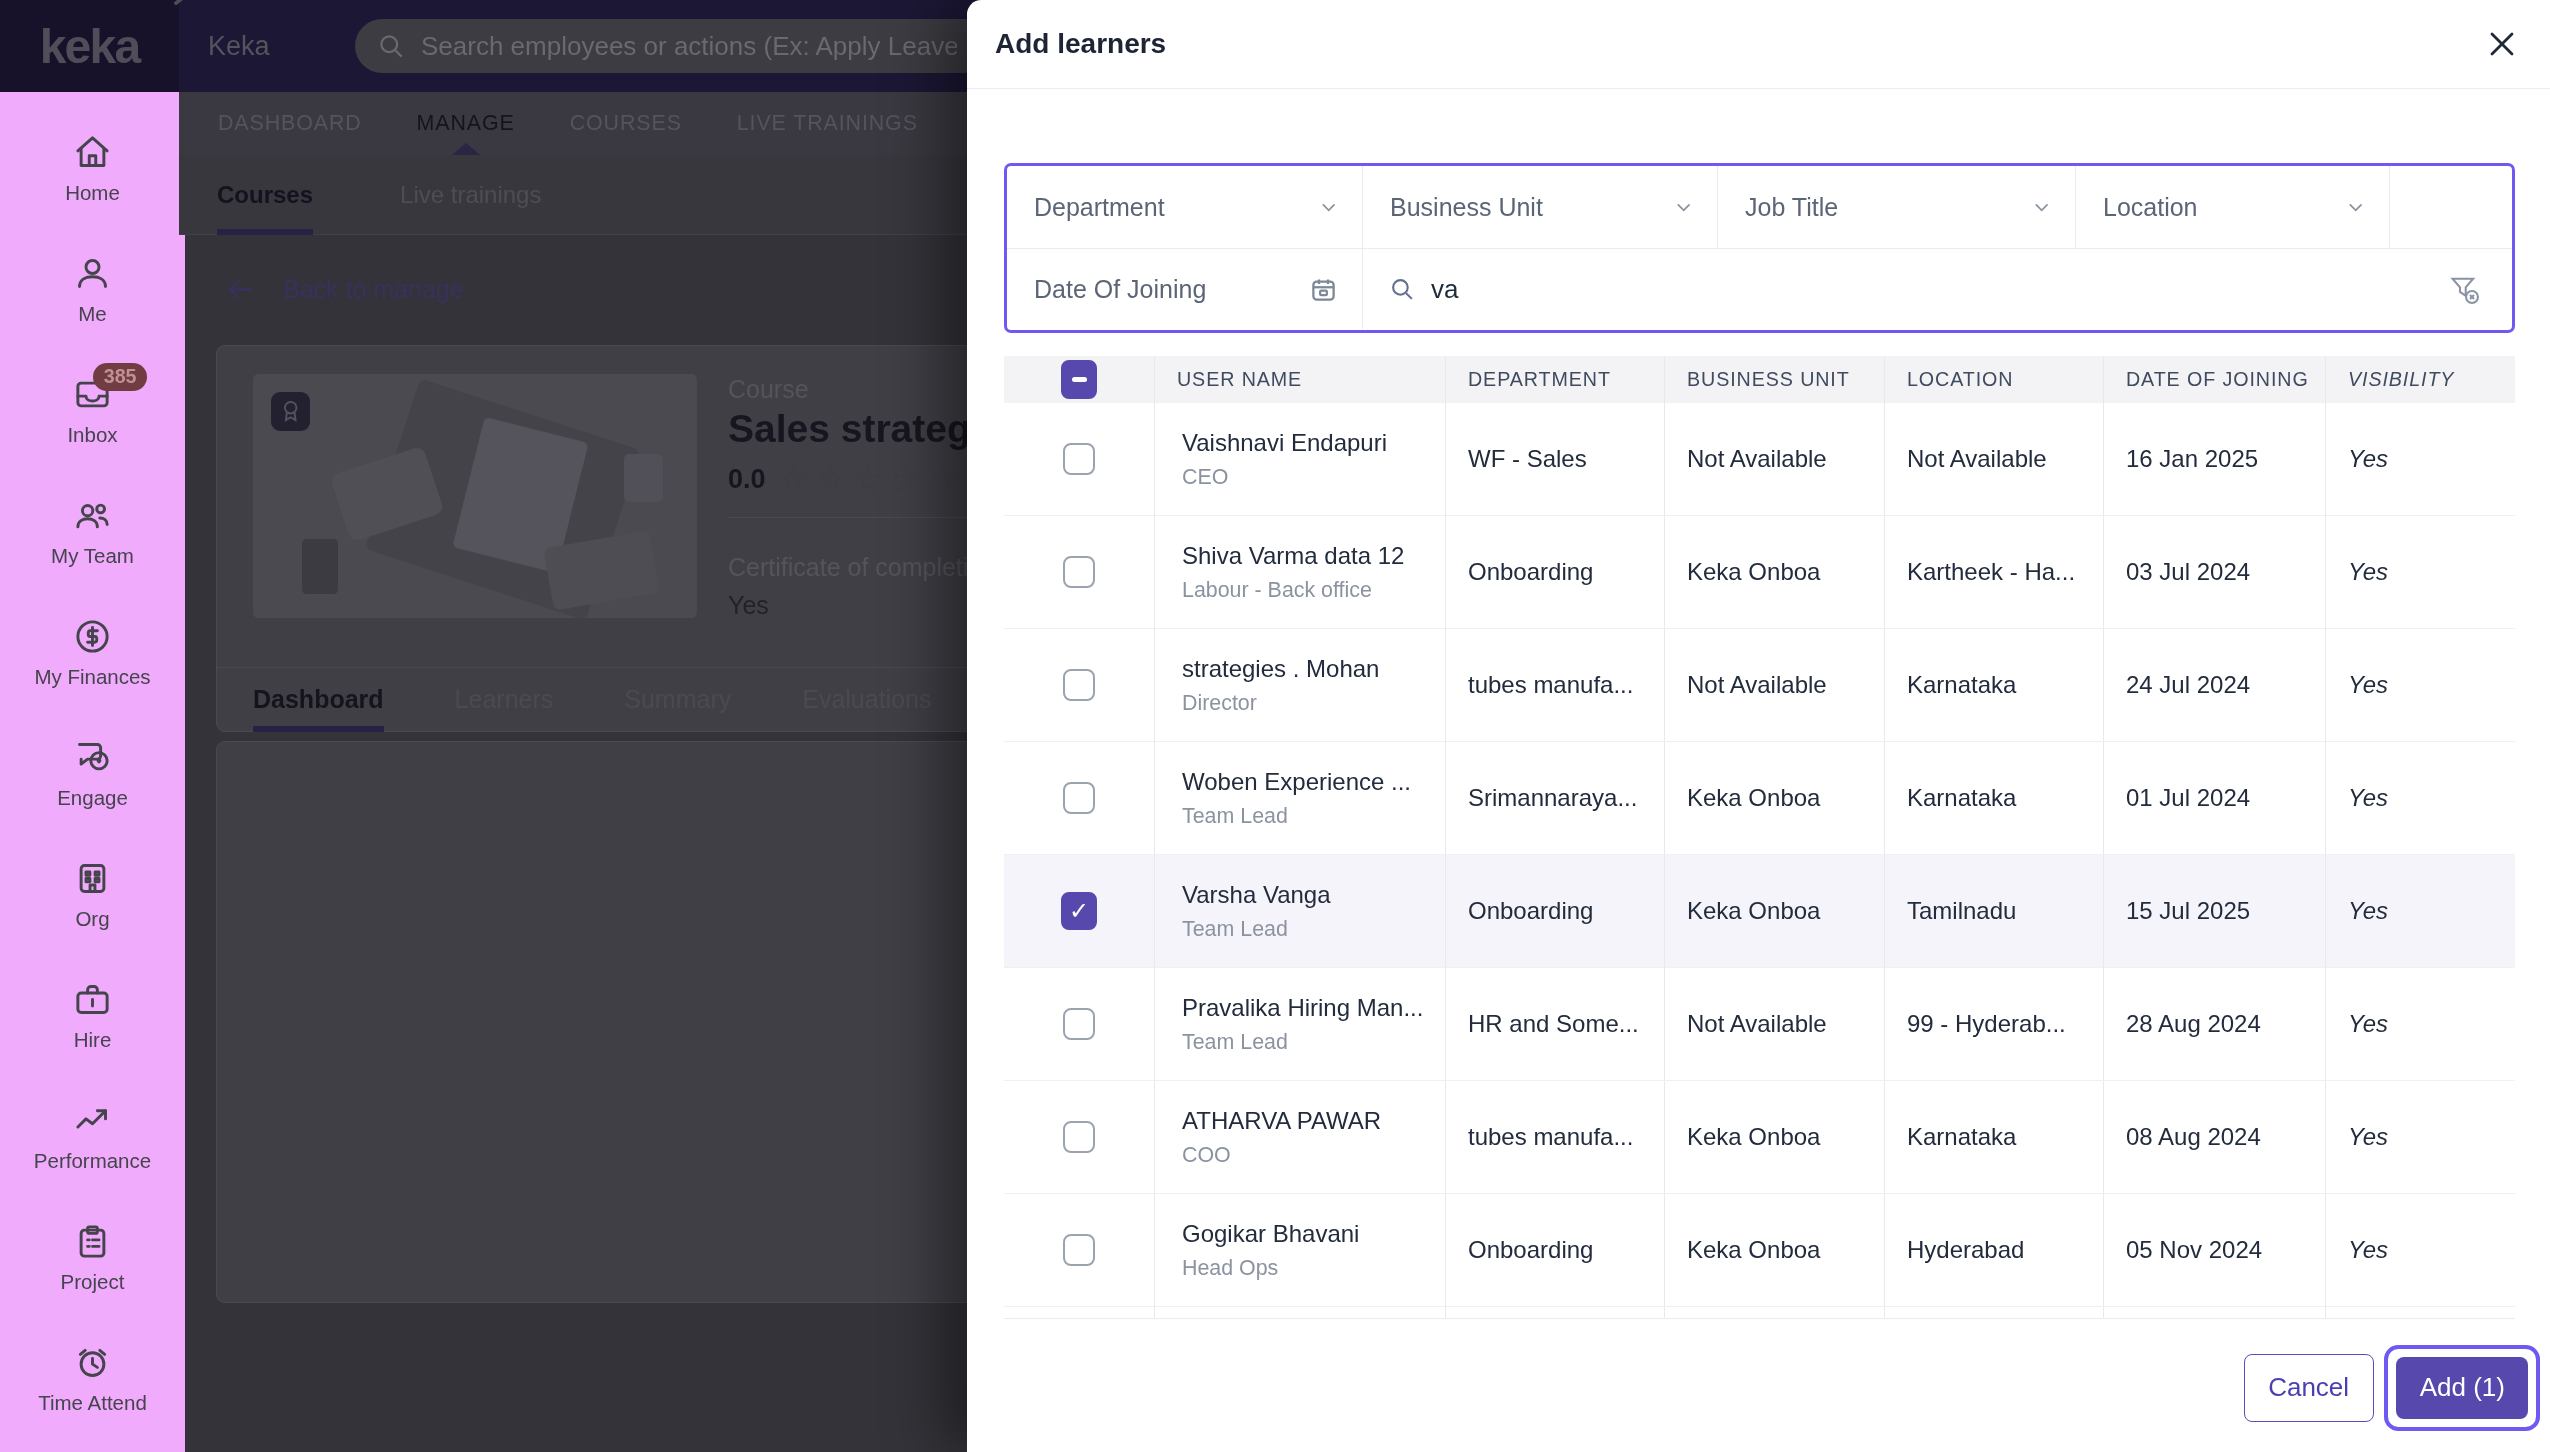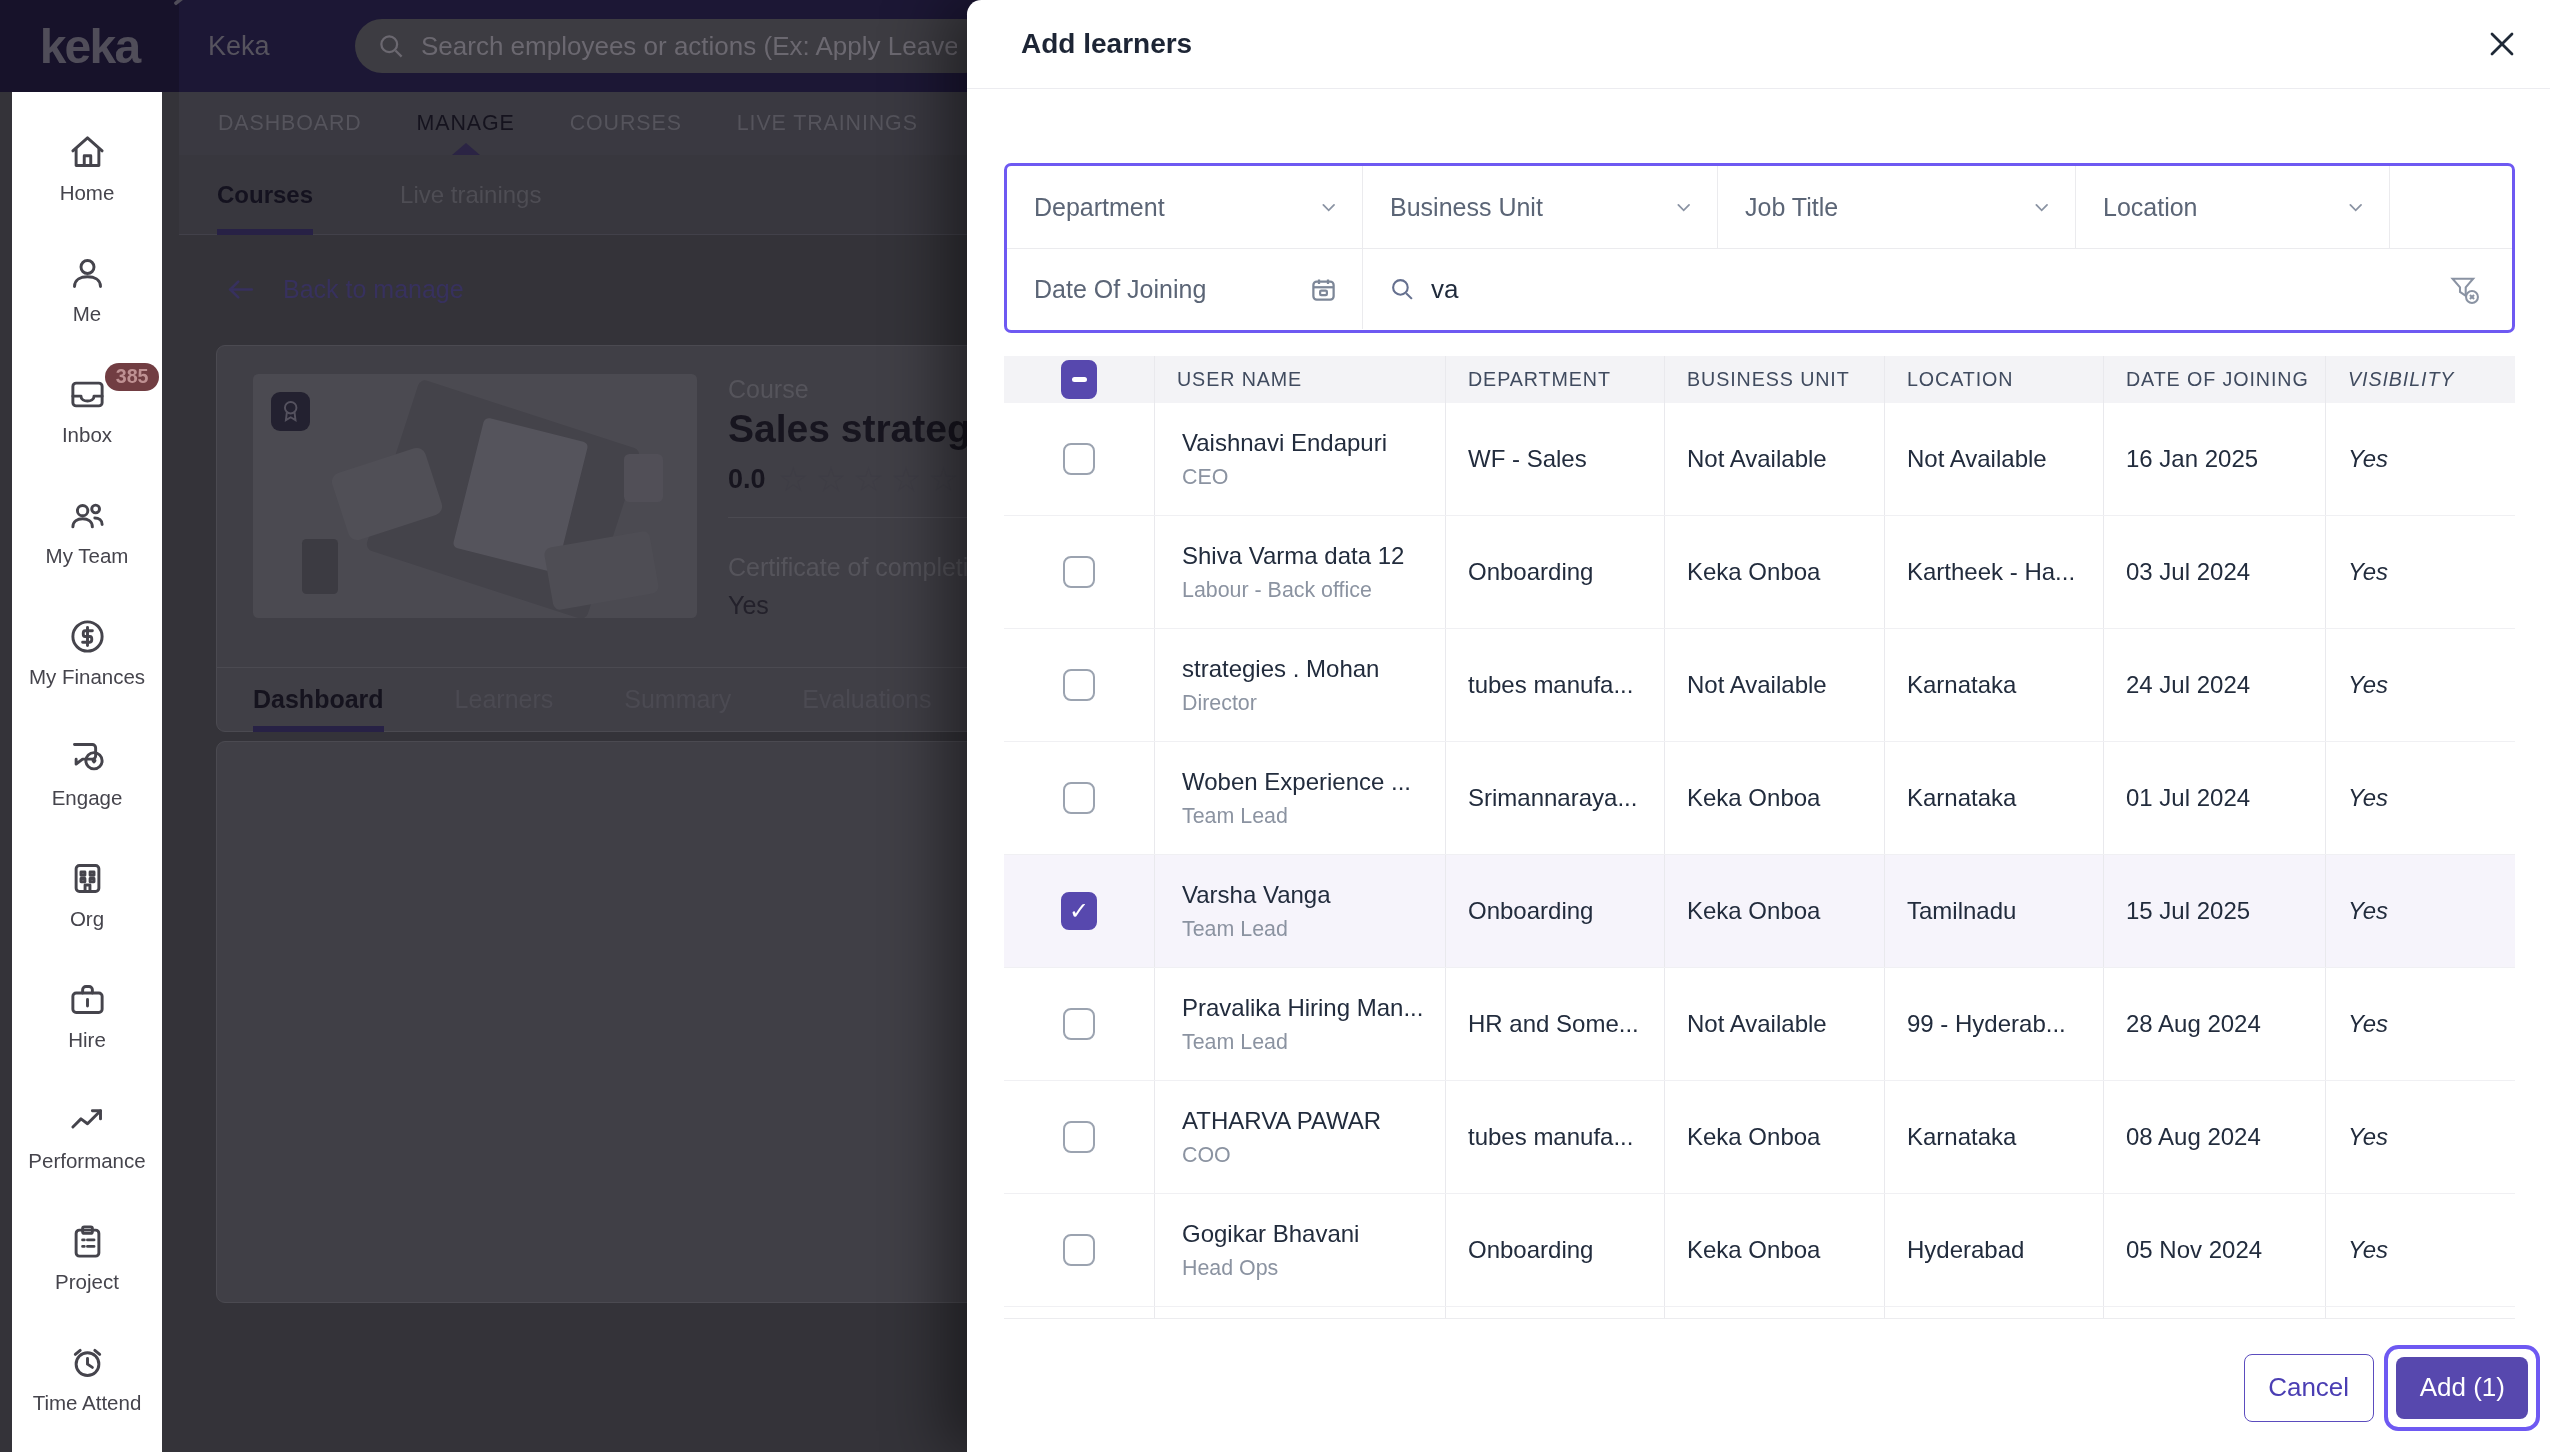--- a/index.html
+++ b/index.html
@@ -13,21 +13,21 @@
   .topbar{position:absolute;left:0;top:0;width:2550px;height:92px;background:#1C1735;}
   .logo-seg{position:absolute;left:0;top:0;width:179px;height:92px;background:#17122A;display:flex;align-items:center;justify-content:center;}
   .logo-txt{font-size:48px;font-weight:bold;color:#504D59;letter-spacing:-1.8px;position:relative;}
   .logo-spark{position:absolute;right:-23px;top:-14.3px;color:#504D59;}
   .app-name{position:absolute;left:208px;top:0;height:92px;display:flex;align-items:center;font-size:27px;color:#56535E;}
   .search-pill{position:absolute;left:355px;top:19px;width:637px;height:54px;border-radius:28px;background:#3D3C42;display:flex;align-items:center;padding-left:23px;gap:16px;}
   .search-pill input{background:transparent;border:none;outline:none;font-size:26px;color:#A7A4AD;width:536px;}
   .search-pill input::placeholder{color:#6B6870;}
   .icon{display:inline-flex;align-items:center;justify-content:center;}
 
-  .sidebar{position:absolute;left:0;top:92px;width:150px;height:1360px;background:#ffffff;padding-top:16px;margin-left:12px;}
+  .sidebar{position:absolute;left:0;top:92px;width:185px;height:1360px;background:#f0abfc;padding-top:16px;}
   .side-item{height:121px;display:flex;flex-direction:column;align-items:center;justify-content:center;gap:9px;color:#45444C;position:relative;cursor:pointer;}
   .side-item .lbl{font-size:20.5px;}
   .side-badge{position:absolute;top:12.5px;left:93px;background:#713D42;color:#BF9193;font-size:19.7px;font-weight:bold;border-radius:14.3px;padding:2.7px 10.7px;}
 
   .navbar{position:absolute;left:179px;top:92px;width:2372px;height:63px;background:#3A3941;display:flex;align-items:center;gap:55px;padding-left:39px;}
   .nav-tab{font-size:21.4px;letter-spacing:0.9px;color:#55545C;position:relative;height:63px;display:flex;align-items:center;cursor:pointer;}
   .nav-tab.active{color:#15131E;font-weight:normal;}
   .nav-tab.active .tri{position:absolute;bottom:0;left:50%;transform:translateX(-50%);width:0;height:0;border-left:14.3px solid transparent;border-right:14.3px solid transparent;border-bottom:12.5px solid #2B2444;}
   .subbar{position:absolute;left:179px;top:155px;width:2372px;height:80px;background:#38373E;border-bottom:0.9px solid #42414A;display:flex;align-items:center;gap:87px;padding-left:38px;}
   .sub-tab{font-size:24px;color:#4E4D54;height:80px;display:flex;align-items:center;position:relative;cursor:pointer;}
@@ -50,21 +50,21 @@
   .cert-lbl{position:absolute;left:511px;top:207px;font-size:25px;color:#55545B;}
   .cert-val{position:absolute;left:511px;top:245px;font-size:25px;color:#23212B;}
   .card-tabs{position:absolute;left:0;bottom:0;width:100%;height:64px;border-top:0.9px solid #4B4A51;display:flex;align-items:center;gap:71px;padding-left:36px;}
   .card-tab{font-size:25px;color:#4B4A52;height:64px;display:flex;align-items:center;position:relative;cursor:pointer;}
   .card-tab.active{color:#15131E;font-weight:bold;}
   .card-tab.active::after{content:"";position:absolute;left:0;bottom:0;width:100%;height:5.4px;background:#272145;}
   .panel2{position:absolute;left:216px;top:741px;width:893px;height:562px;background:#403F46;border:0.9px solid #4B4A51;border-radius:9px;}
 
   
   .modal{position:absolute;left:967px;top:0;width:1584px;height:1452px;background:#fff;border-top-left-radius:14.3px;box-shadow:-21.4px 0 63px rgba(0,0,0,.45);z-index:10;}
-  .m-head{position:absolute;left:0;top:0;width:100%;height:89px;border-bottom:0.9px solid #ECECF0;display:flex;align-items:center;justify-content:space-between;padding:0 34px 0 54px;}
+  .m-head{position:absolute;left:0;top:0;width:100%;height:89px;border-bottom:0.9px solid #ECECF0;display:flex;align-items:center;justify-content:space-between;padding:0 34px 0 28px;}
   .m-title{font-size:28px;font-weight:600;color:#1D2535;}
   .m-close{cursor:pointer;color:#1F2937;display:flex;}
 
   .filterbox{position:absolute;left:37px;top:163px;width:1511px;height:170px;border:3.6px solid var(--accent-bright);border-radius:7.1px;background:#fff;}
   .f-row1{display:grid;grid-template-columns:356px 355px 358px 314px 1fr;height:83px;border-bottom:0.9px solid #EBEBEE;}
   .f-cell{display:flex;align-items:center;justify-content:space-between;padding:0 23px 0 27px;border-right:0.9px solid #EBEBEE;cursor:pointer;}
   .f-cell:last-child{border-right:none;}
   .f-lbl{font-size:25px;color:#5B6576;}
   .f-row2{display:grid;grid-template-columns:356px 1fr;height:80px;}
   .f-date{display:flex;align-items:center;justify-content:space-between;padding:0 25px 0 27px;border-right:0.9px solid #EBEBEE;cursor:pointer;}

